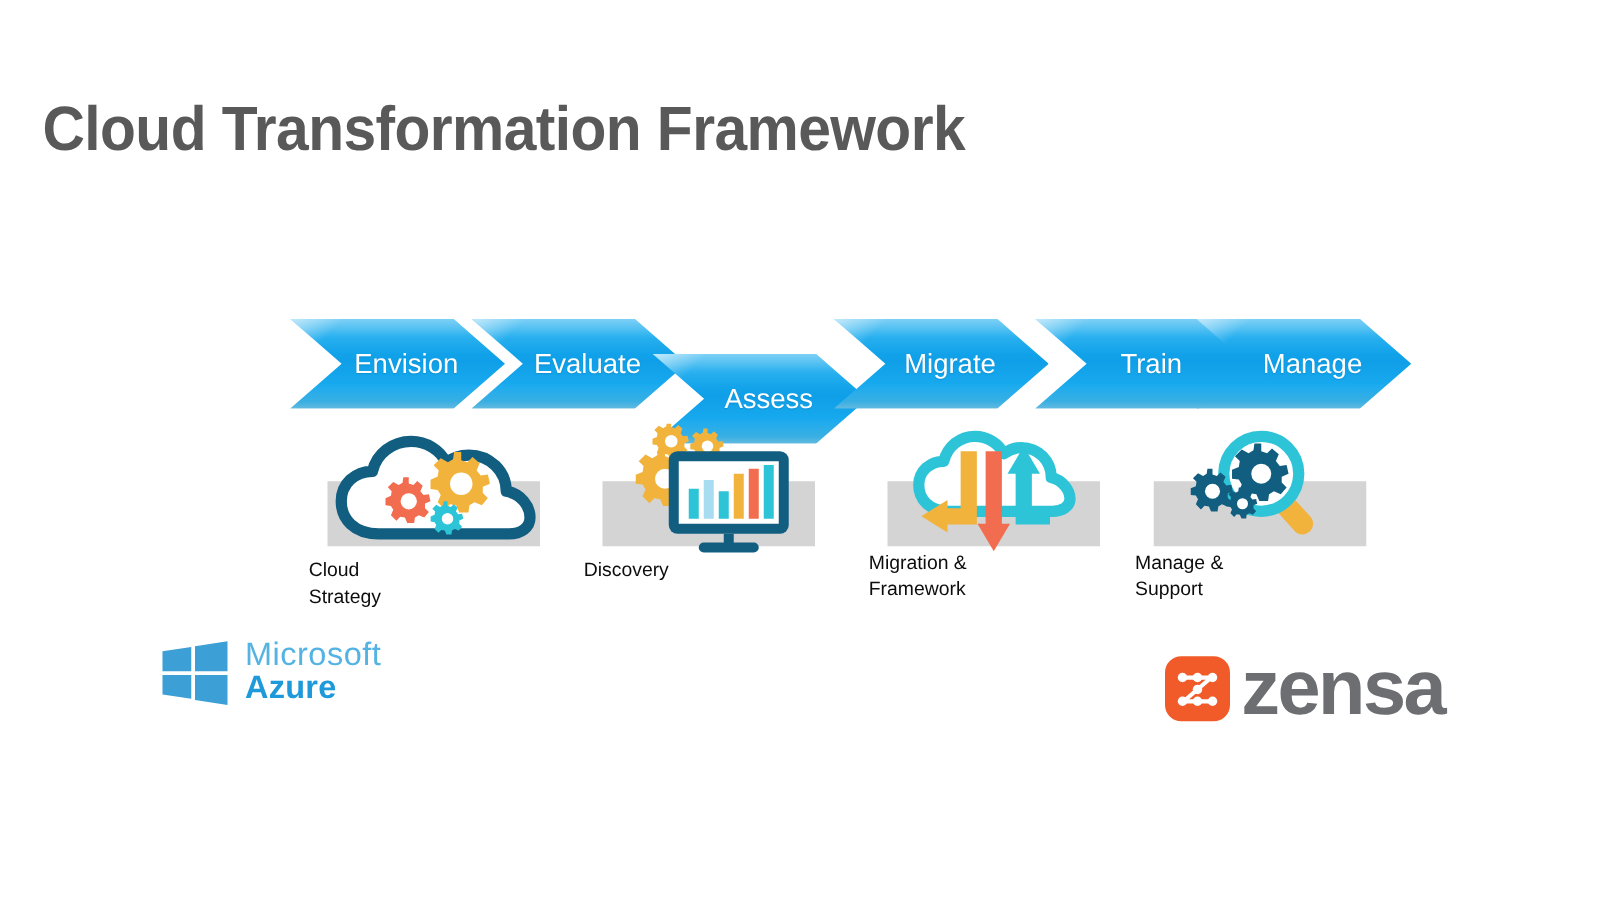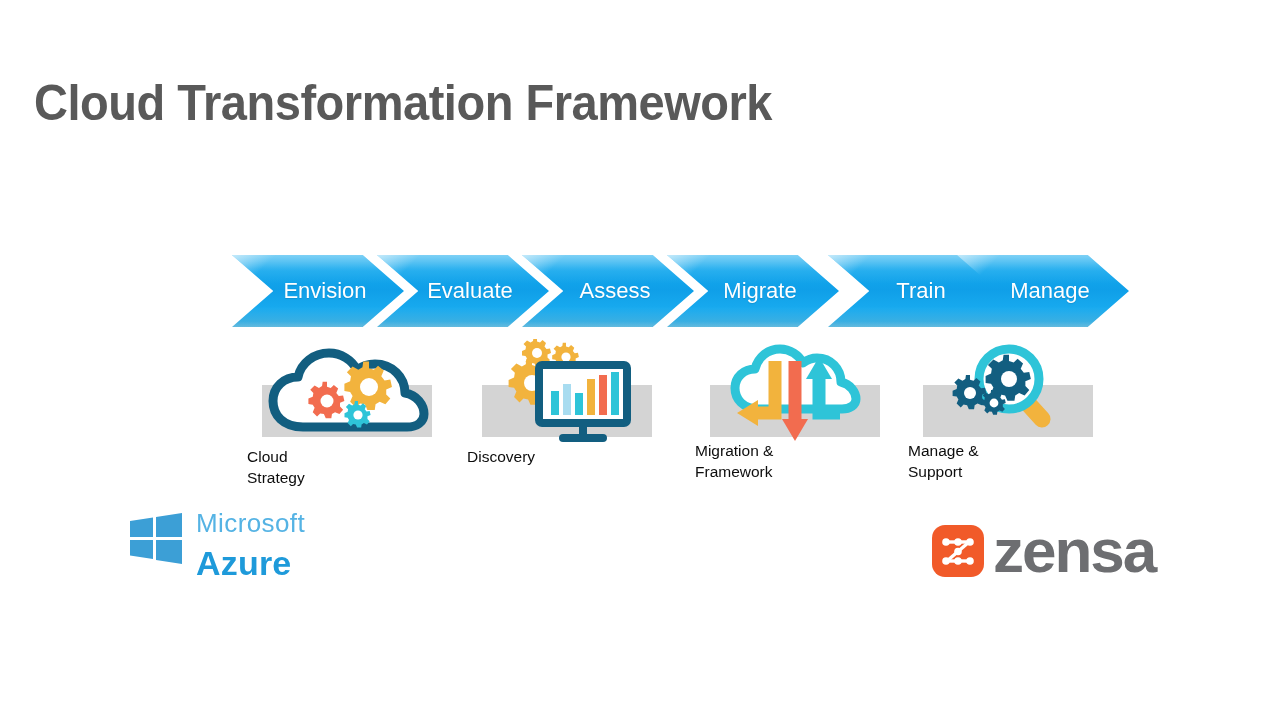--- a/index.html
+++ b/index.html
@@ -138,25 +138,25 @@
     top: 2px;
     line-height: 1;
   }
   .azure-ms {
     font-size: 26px;
     color: #55b3e4;
     letter-spacing: 0.4px;
     font-weight: 300;
   }
   .azure-az {
-    font-size: 34px;
+    font-size: 26px;
     color: #1e9ada;
     font-weight: bold;
     letter-spacing: 0.2px;
-    margin-top: 10px;
+    margin-top: 0;
   }
 
   .zensa-logo {
     position: absolute;
     left: 932px;
     top: 518px;
     width: 250px;
     height: 66px;
     display: flex;
     align-items: center;
@@ -193,21 +193,21 @@
       <div class="edge"></div>
       <div class="chev-label">Envision</div>
     </div>
 
     <div class="chev" style="left:145px;">
       <div class="sheen"></div>
       <div class="edge"></div>
       <div class="chev-label">Evaluate</div>
     </div>
 
-    <div class="chev" style="left:290px;">
+    <div class="chev" style="left:290px;margin-top:28px;">
       <div class="sheen"></div>
       <div class="edge"></div>
       <div class="chev-label">Assess</div>
     </div>
 
     <div class="chev" style="left:435px;">
       <div class="sheen"></div>
       <div class="edge"></div>
       <div class="chev-label">Migrate</div>
     </div>

